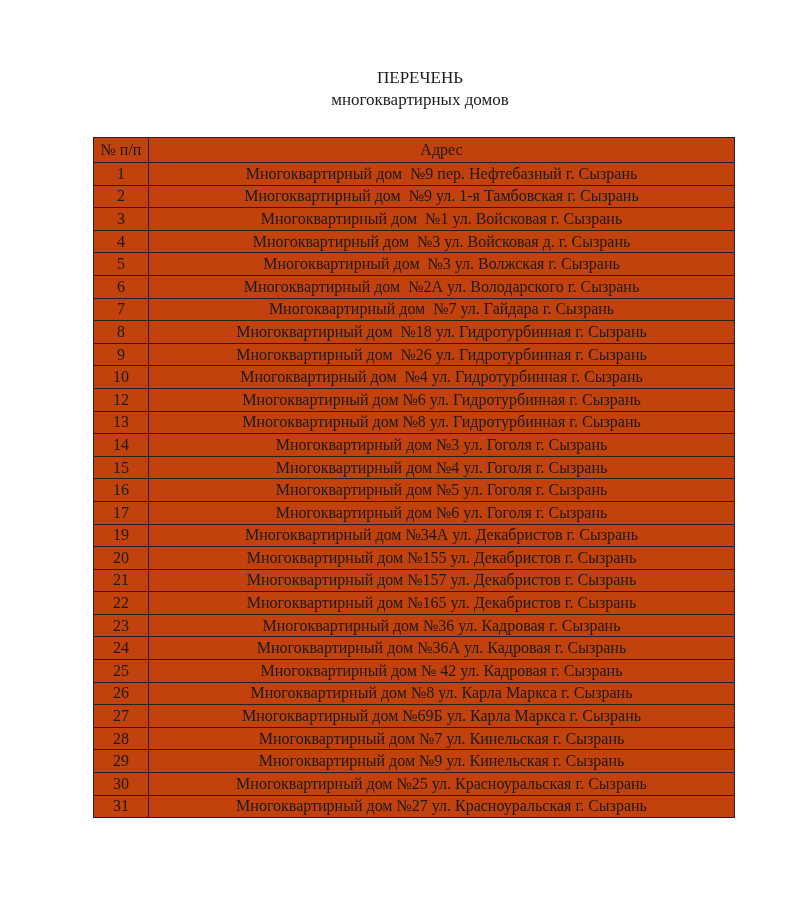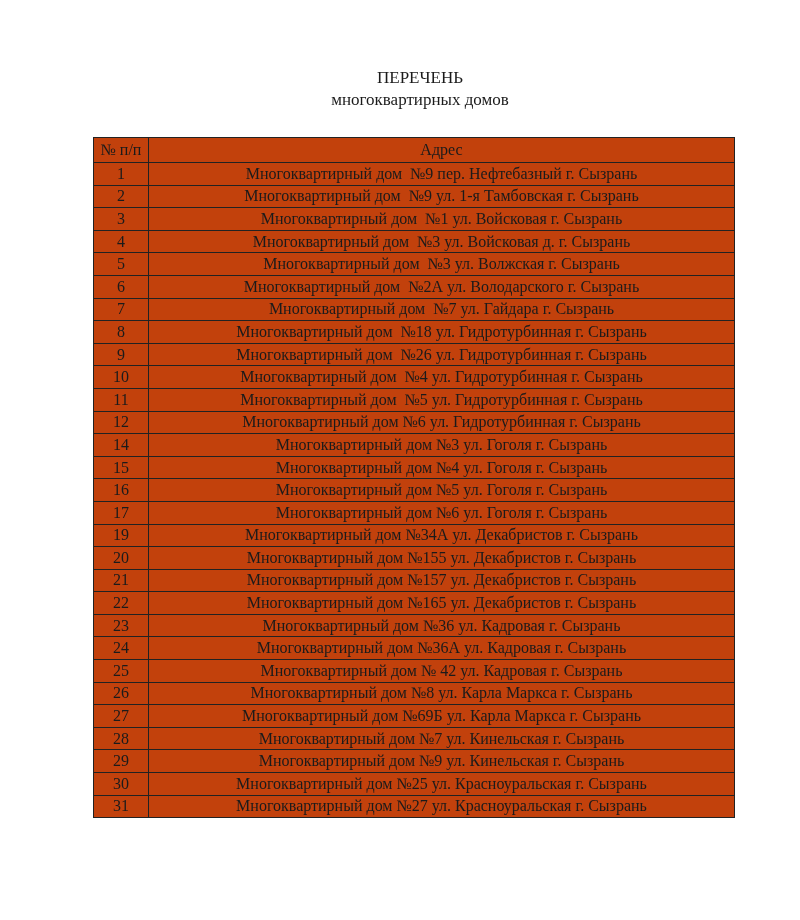--- a/index.html
+++ b/index.html
@@ -119,28 +119,28 @@
         </tr>
         <tr>
           <td class="cell-num">9</td>
           <td class="cell-addr">Многоквартирный дом  №26 ул. Гидротурбинная г. Сызрань</td>
         </tr>
         <tr>
           <td class="cell-num">10</td>
           <td class="cell-addr">Многоквартирный дом  №4 ул. Гидротурбинная г. Сызрань</td>
         </tr>
         <tr>
-          <td class="cell-num">11</td>
-          <td class="cell-addr">Многоквартирный дом  №5 ул. Гидротурбинная г. Сызрань</td>
-        </tr>
-        <tr>
           <td class="cell-num">12</td>
           <td class="cell-addr">Многоквартирный дом №6 ул. Гидротурбинная г. Сызрань</td>
         </tr>
         <tr>
+          <td class="cell-num">13</td>
+          <td class="cell-addr">Многоквартирный дом №8 ул. Гидротурбинная г. Сызрань</td>
+        </tr>
+        <tr>
           <td class="cell-num">14</td>
           <td class="cell-addr">Многоквартирный дом №3 ул. Гоголя г. Сызрань</td>
         </tr>
         <tr>
           <td class="cell-num">15</td>
           <td class="cell-addr">Многоквартирный дом №4 ул. Гоголя г. Сызрань</td>
         </tr>
         <tr>
           <td class="cell-num">16</td>
           <td class="cell-addr">Многоквартирный дом №5 ул. Гоголя г. Сызрань</td>

